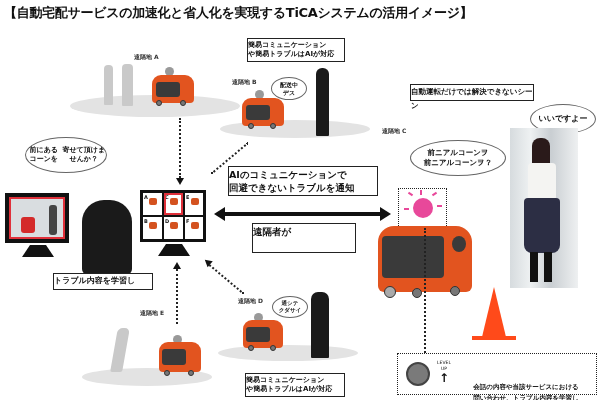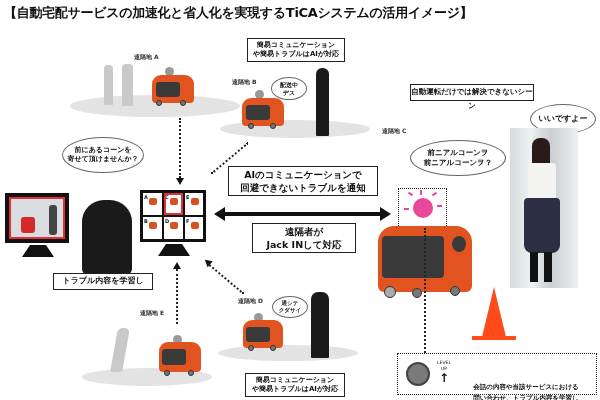--- a/index.html
+++ b/index.html
@@ -1,20 +1,20 @@
 <!DOCTYPE html>
 <html><head>
 <meta charset="utf-8">
 <style>
   * { box-sizing: border-box; margin: 0; padding: 0; }
   body { width: 600px; height: 400px; background: #fff; position: relative; overflow: hidden;
          font-family: "DejaVu Sans", "Liberation Sans", sans-serif; color: #111; }
   .abs { position: absolute; }
   .title { left: 4px; top: 4px; font-size: 13px; font-weight: bold; letter-spacing: -0.3px; white-space: nowrap; }
-  .box { position: absolute; border: 1.5px solid #222; background: #fff; text-align: center; font-weight: bold; line-height: 1.35; }
+  .box { position: absolute; border: 1.5px solid #222; background: #fff; font-weight: bold; line-height: 1.35; }
   .label { position: absolute; font-size: 6px; font-weight: bold; color: #333; white-space: nowrap; }
   .bubble { position: absolute; border: 1px solid #666; border-radius: 50%; background: #fff; text-align: center;
             display: flex; align-items: center; justify-content: center; font-weight: bold; line-height: 1.3; }
   .floor { position: absolute; background: #e3e3e3; border-radius: 50%; }
   .robot-body { position: absolute; background: #e2541f; border-radius: 9px 9px 4px 4px; }
   .robot-win { position: absolute; background: #3a3a3a; border-radius: 3px; }
   .robot-head { position: absolute; background: #999; border-radius: 50%; }
   .wheel { position: absolute; background: #777; border-radius: 50%; border: 1px solid #333; }
   .person-grey { position: absolute; background: #c9c9c9; }
   .person-black { position: absolute; background: #1a1a1a; }
@@ -58,21 +58,21 @@
 <div class="person-black" style="left:316px; top:68px; width:13px; height:68px; border-radius:6px 6px 1px 1px;"></div>
 <div>
   <div class="robot-head" style="left:255px; top:90px; width:9px; height:9px;"></div>
   <div class="robot-body" style="left:242px; top:98px; width:42px; height:28px;"></div>
   <div class="robot-win" style="left:246px; top:105px; width:24px; height:15px;"></div>
   <div class="wheel" style="left:248px; top:123px; width:6px; height:6px;"></div>
   <div class="wheel" style="left:270px; top:123px; width:6px; height:6px;"></div>
 </div>
 <div style="position:absolute; left:200px; top:142px; width:48px; height:0; border-top:2px dotted #222; transform-origin:right center; transform:rotate(-40deg);"></div>
 
-<div class="bubble" style="left:25px; top:137px; width:82px; height:36px; font-size:7px; flex-direction:column;margin-left:37px;">
+<div class="bubble" style="left:25px; top:137px; width:82px; height:36px; font-size:7px; flex-direction:row;">
   <div>前にあるコーンを</div>
   <div>寄せて頂けませんか？</div>
 </div>
 <div class="monitor" style="left:5px; top:193px; width:64px; height:50px;">
   <div style="position:absolute; left:4px; top:4px; right:4px; bottom:4px; background:#e0303a;">
     <div style="position:absolute; left:2px; top:2px; right:2px; bottom:2px; background:#d9dde0;"></div>
     <div style="position:absolute; left:12px; top:20px; width:14px; height:16px; background:#d42a2a; border-radius:3px;"></div>
     <div style="position:absolute; left:40px; top:8px; width:8px; height:30px; background:#444; border-radius:3px;"></div>
   </div>
 </div>
@@ -94,21 +94,20 @@
   <div>AIのコミュニケーションで</div>
   <div>回避できないトラブルを通知</div>
 </div>
 <div>
   <div style="position:absolute; left:222px; top:212px; width:160px; height:4px; background:#111;"></div>
   <div style="position:absolute; left:214px; top:207px; width:0; height:0; border-top:7px solid transparent; border-bottom:7px solid transparent; border-right:11px solid #111;"></div>
   <div style="position:absolute; left:380px; top:207px; width:0; height:0; border-top:7px solid transparent; border-bottom:7px solid transparent; border-left:11px solid #111;"></div>
 </div>
 <div class="box" style="left:252px; top:223px; width:104px; height:30px; font-size:9.5px; padding-top:2px;">
   <div>遠隔者が</div>
-  <div>Jack INして対応</div>
 </div>
 
 <div class="box" style="left:410px; top:84px; width:124px; height:17px; font-size:7.5px; line-height:14px;">自動運転だけでは解決できないシーン</div>
 <div class="label" style="left:382px; top:127px;">遠隔地 C</div>
 <div class="bubble" style="left:530px; top:104px; width:66px; height:30px; font-size:8px;">いいですよー</div>
 <div class="bubble" style="left:410px; top:140px; width:96px; height:36px; font-size:7.5px; flex-direction:column;">
   <div>前ニアルコーンヲ</div>
   <div>前ニアルコーンヲ？</div>
 </div>
 <div style="position:absolute; left:510px; top:128px; width:68px; height:160px; background:#e7eaec;">

